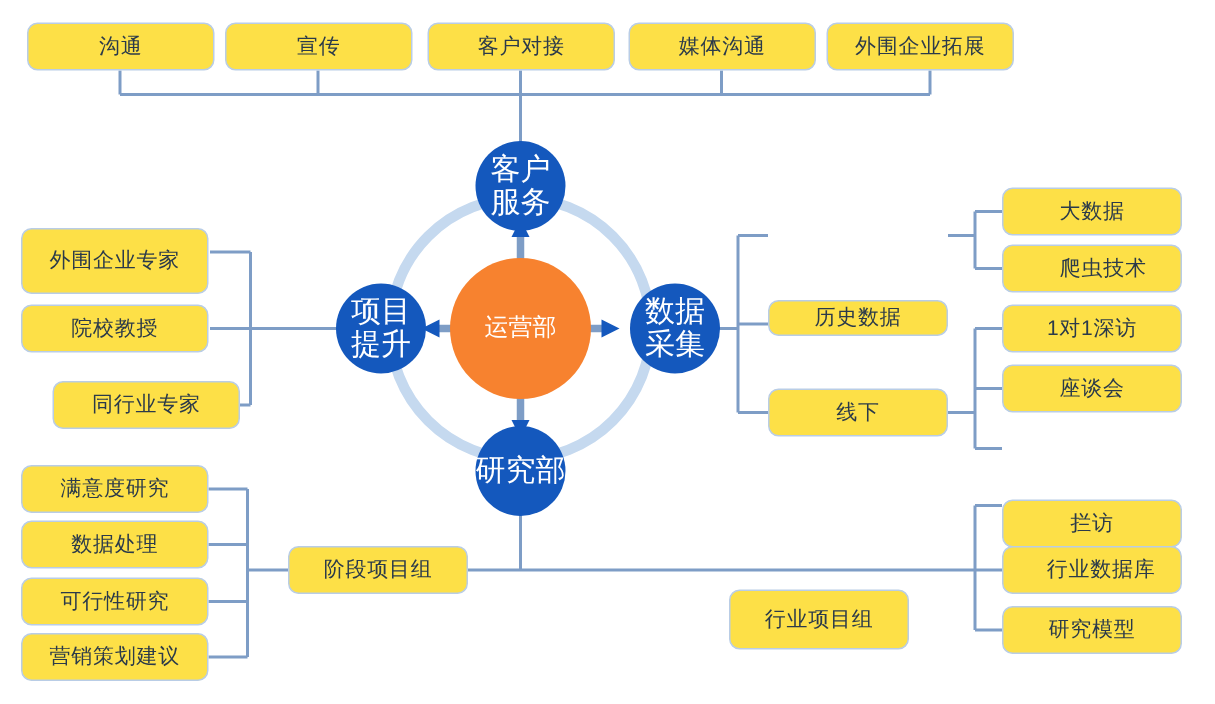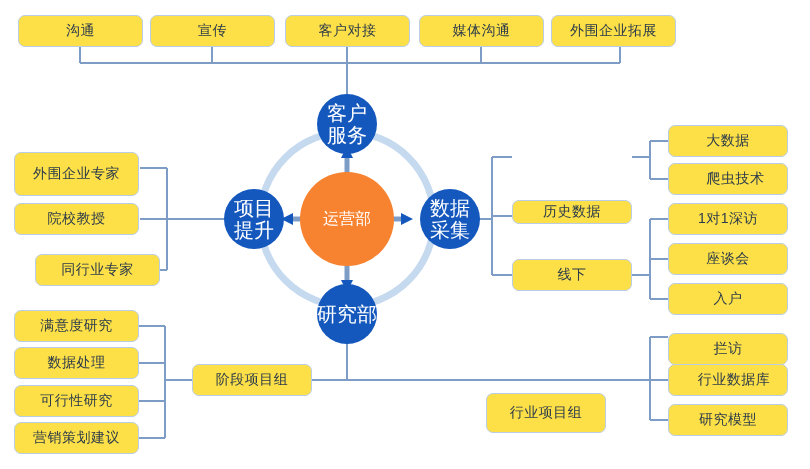--- a/index.html
+++ b/index.html
@@ -156,21 +156,20 @@
   <div class="node" style="left:14px;top:254px;width:125px;height:32px;margin-left:21px;">同行业专家</div>
 
   <div class="node" style="left:512px;top:200px;width:120px;height:24px;">历史数据</div>
   <div class="node" style="left:512px;top:259px;width:120px;height:32px;">线下</div>
 
   <div class="node" style="left:668px;top:125px;width:120px;height:32px;">大数据</div>
   <div class="node" style="left:668px;top:163px;width:120px;height:32px;padding-left:15px;">爬虫技术</div>
 
   <div class="node" style="left:668px;top:203px;width:120px;height:32px;">1对1深访</div>
   <div class="node" style="left:668px;top:243px;width:120px;height:32px;">座谈会</div>
-  <div class="node" style="left:668px;top:283px;width:120px;height:32px;">入户</div>
 
   <div class="node" style="left:14px;top:310px;width:125px;height:32px;">满意度研究</div>
   <div class="node" style="left:14px;top:347px;width:125px;height:32px;">数据处理</div>
   <div class="node" style="left:14px;top:385px;width:125px;height:32px;">可行性研究</div>
   <div class="node" style="left:14px;top:422px;width:125px;height:32px;">营销策划建议</div>
 
   <div class="node" style="left:192px;top:364px;width:120px;height:32px;">阶段项目组</div>
 
   <div class="node" style="left:486px;top:364px;width:120px;height:40px;margin-top:29px;">行业项目组</div>
 

